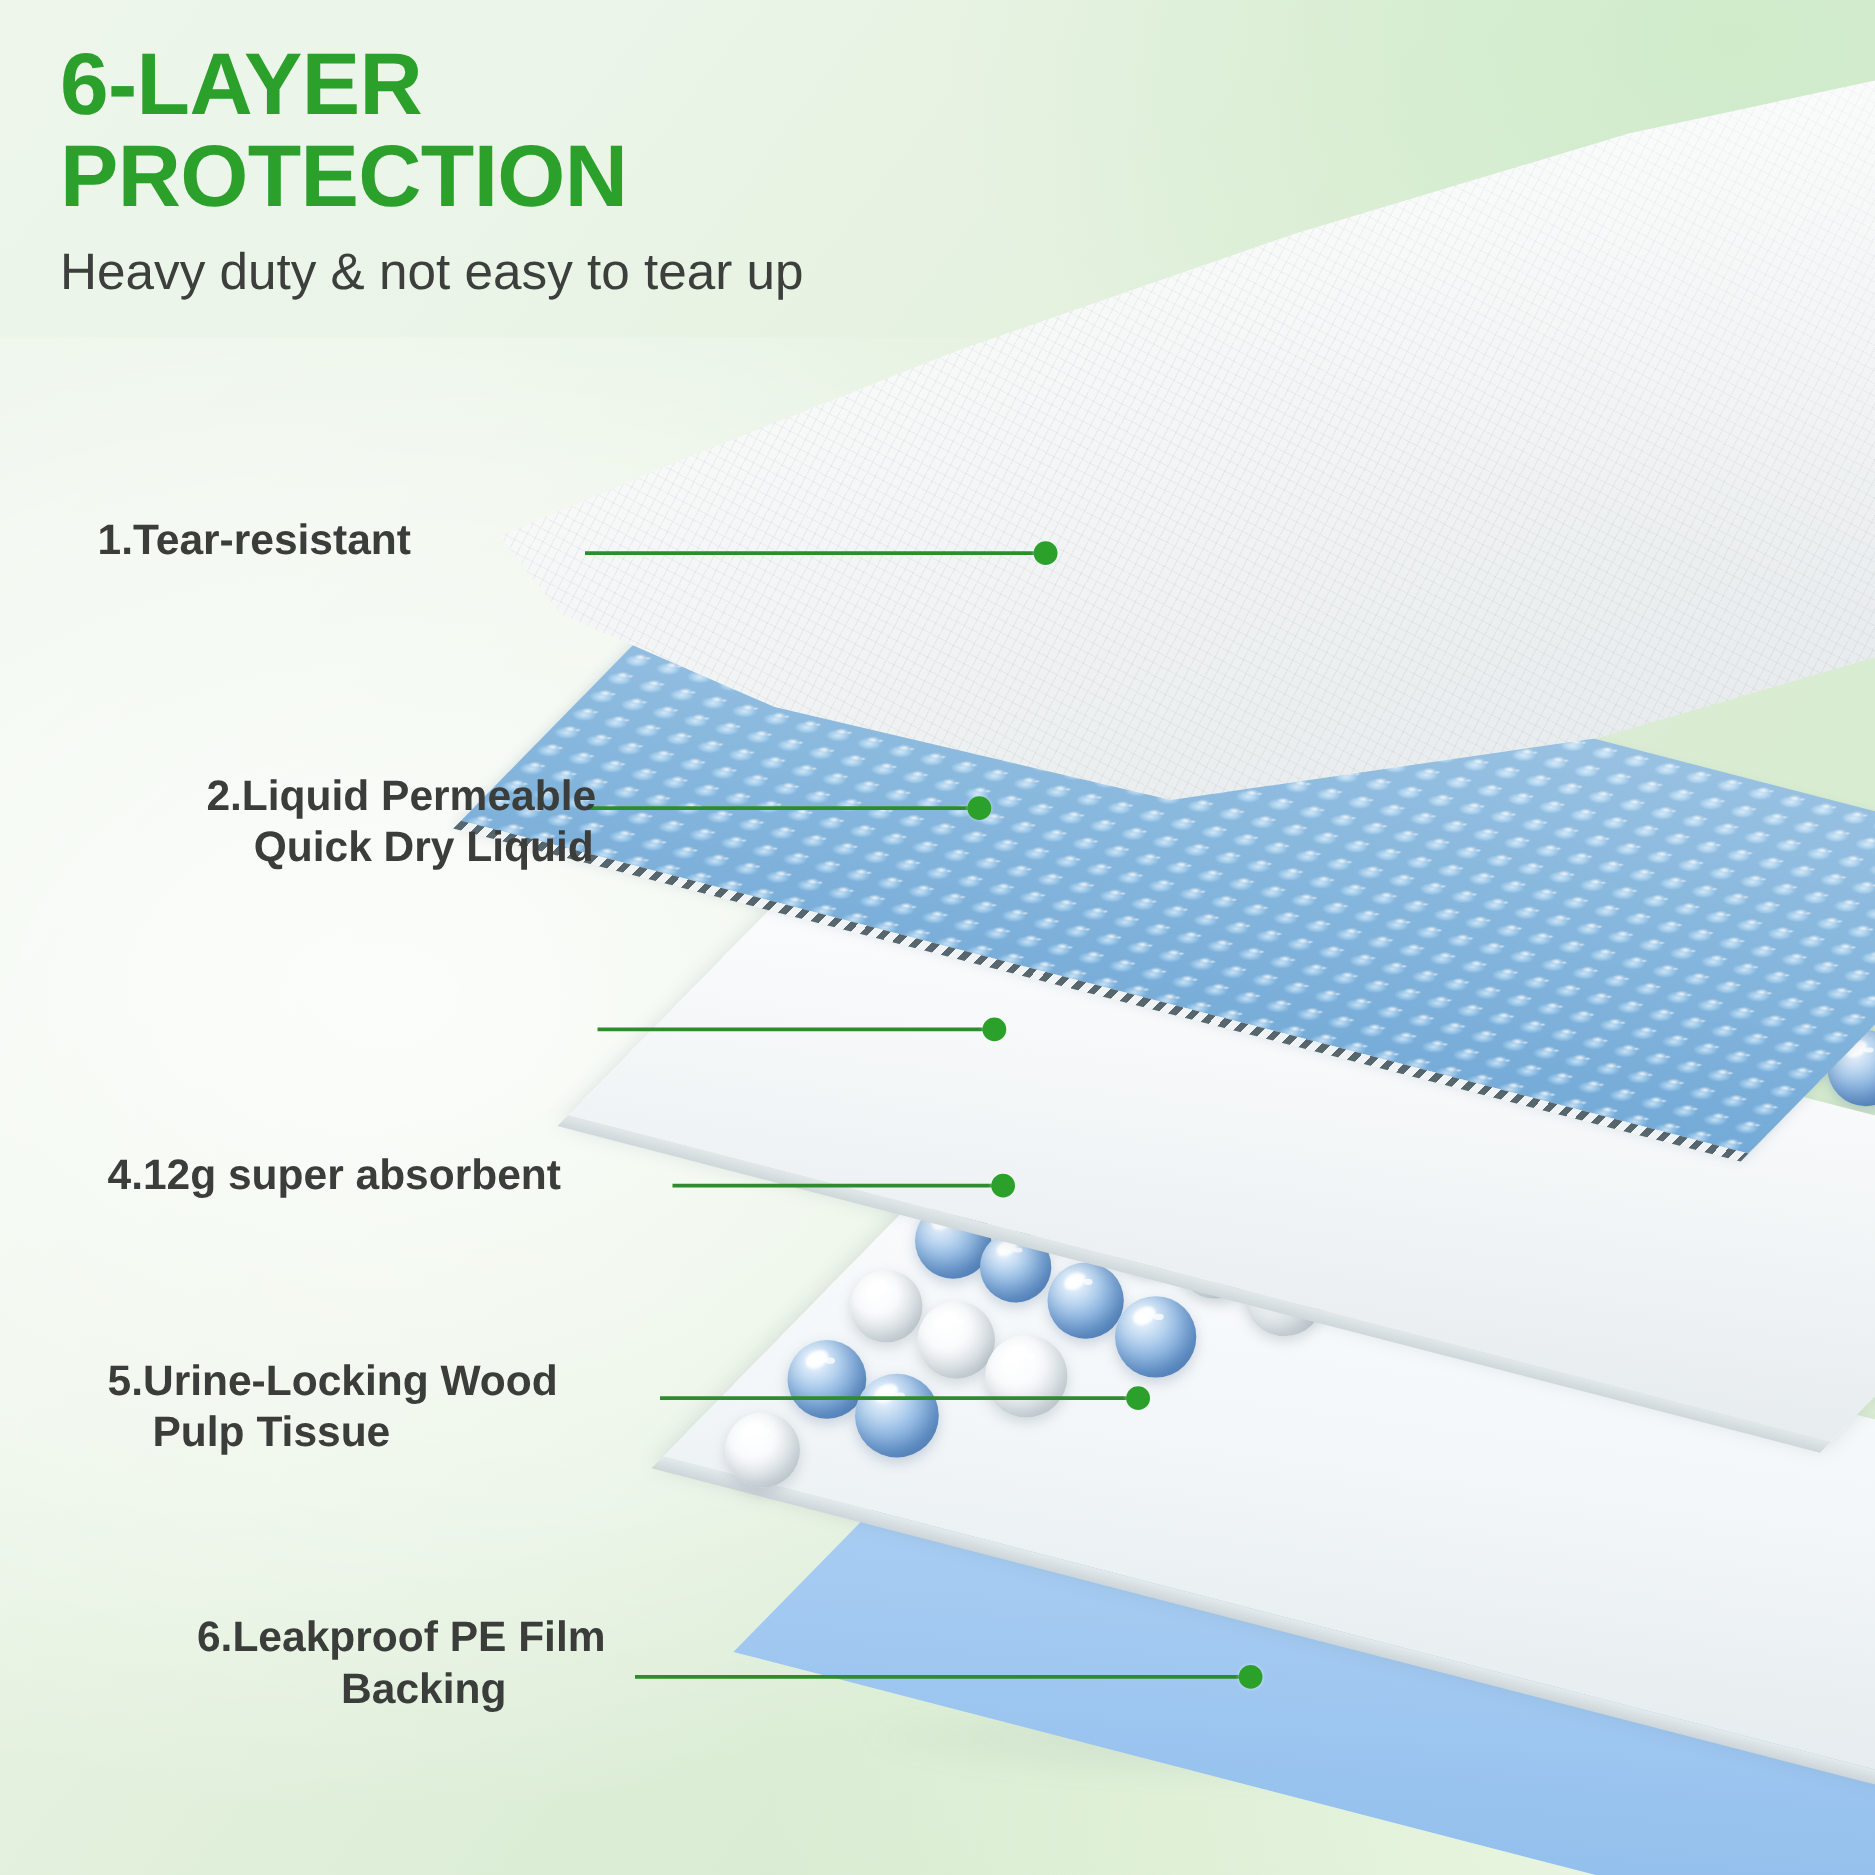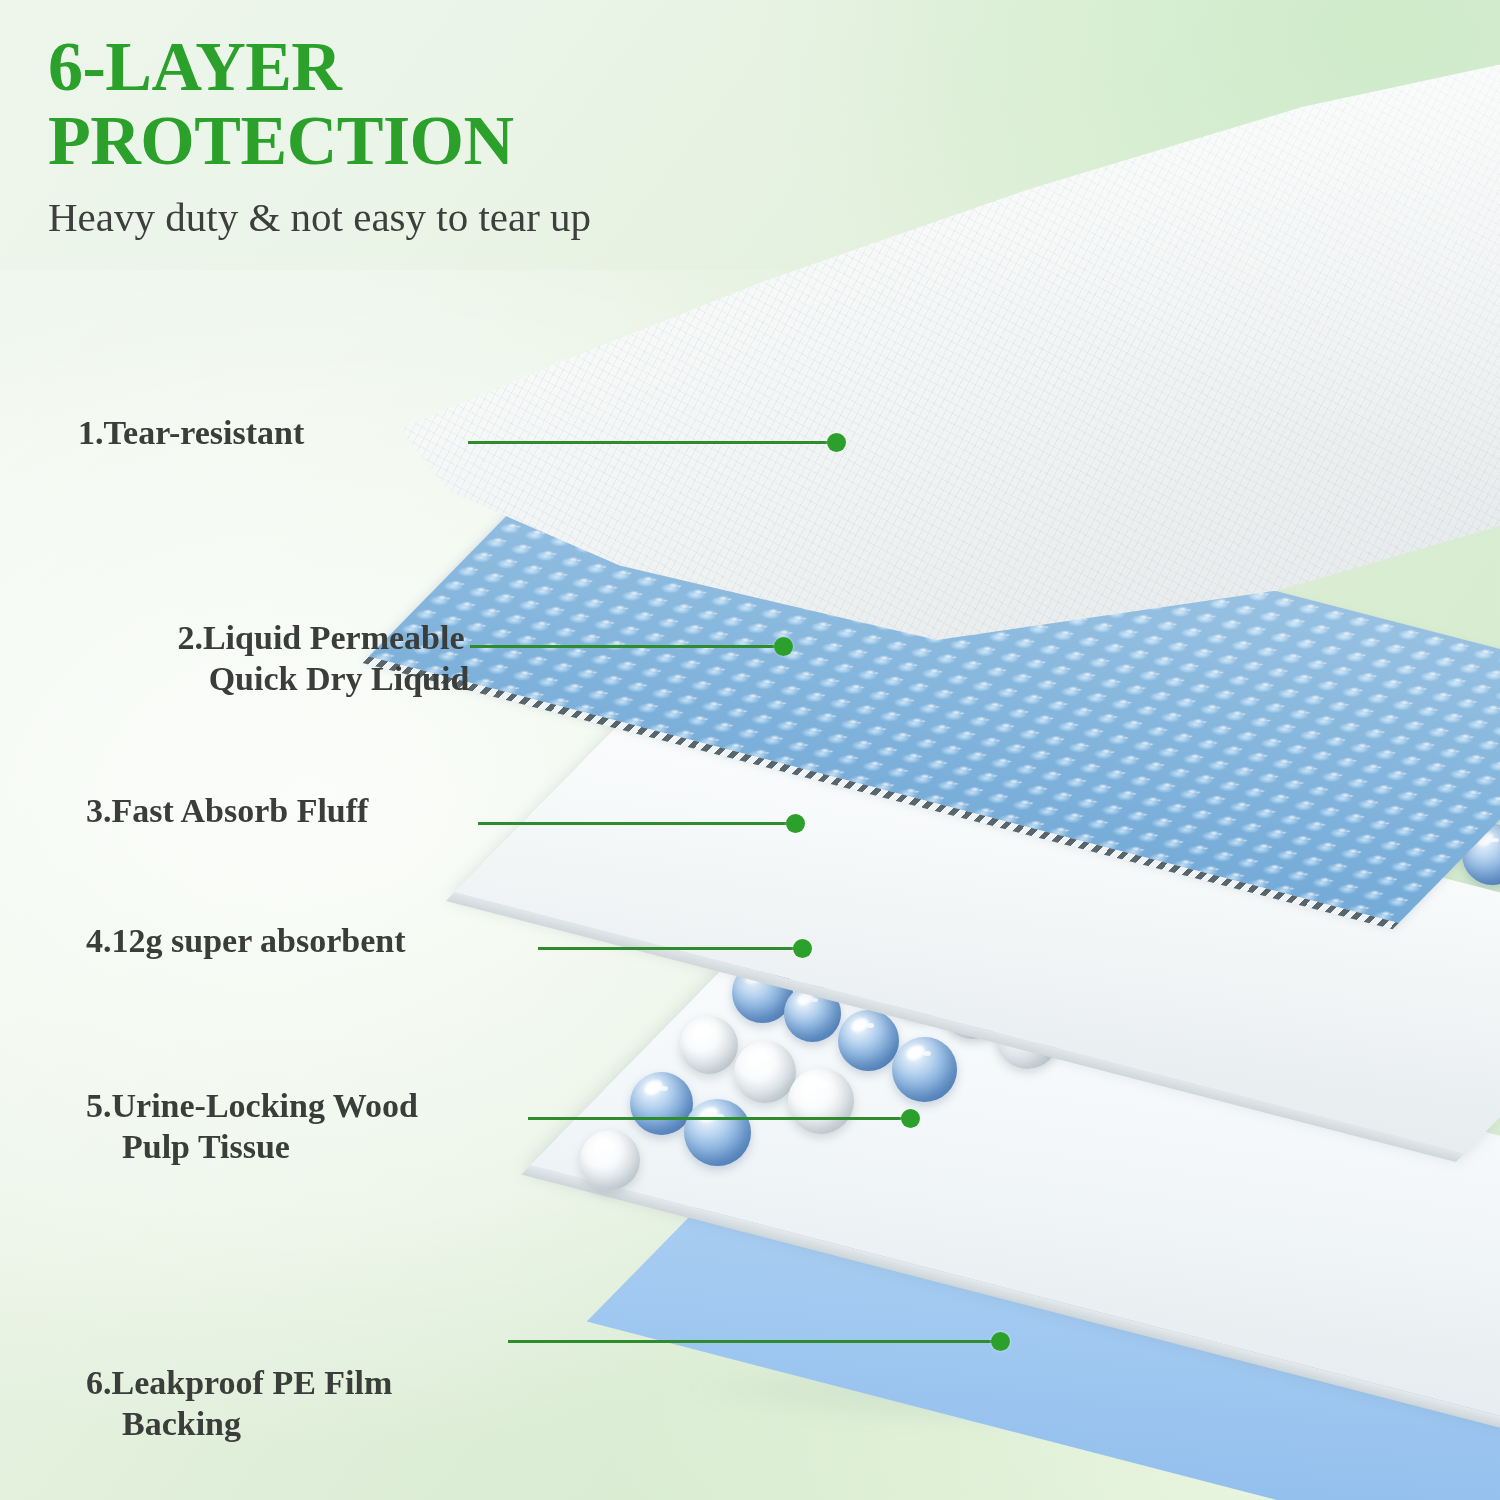--- a/index.html
+++ b/index.html
@@ -6,21 +6,21 @@
   html, body {
     margin: 0;
     padding: 0;
     background: #ffffff;
   }
   #canvas {
     position: relative;
     width: 1500px;
     height: 1500px;
     overflow: hidden;
-    font-family: Liberation Serif, serif;
+    font-family: Liberation Sans, sans-serif;
     background:
       linear-gradient(128deg,
         #eef6ec 0%,
         #eaf4e7 22%,
         #e4f1de 42%,
         #dcedd6 60%,
         #d6eccf 78%,
         #d2ebcb 100%);
   }
   
@@ -440,33 +440,32 @@
   <div class="label" style="left:78px; top:412px;">
     <span>1.Tear-resistant</span>
   </div>
 
   <div class="label" style="left:86px; top:617px;text-align:center;">
     <span>2.Liquid Permeable</span>
     <span class="l2">Quick Dry Liquid</span>
   </div>
 
   <div class="label" style="left:86px; top:790px;">
-    <span>3.Fast Absorb Fluff</span>
   </div>
 
   <div class="label" style="left:86px; top:920px;">
     <span>4.12g super absorbent</span>
   </div>
 
   <div class="label" style="left:86px; top:1085px;">
     <span>5.Urine-Locking Wood</span>
     <span class="l2">Pulp Tissue</span>
   </div>
 
-  <div class="label" style="left:86px; top:1362px;">
+  <div class="label" style="left:86px; top:1290px;text-align:center;">
     <span>6.Leakproof PE Film</span>
     <span class="l2">Backing</span>
   </div>
 
   <div class="leader" style="left:468px; top:441px; width:372px;"></div>
   <div class="dot" style="left:827px; top:433px;"></div>
 
   <div class="leader" style="left:470px; top:645px; width:318px;"></div>
   <div class="dot" style="left:774px; top:637px;"></div>
 

